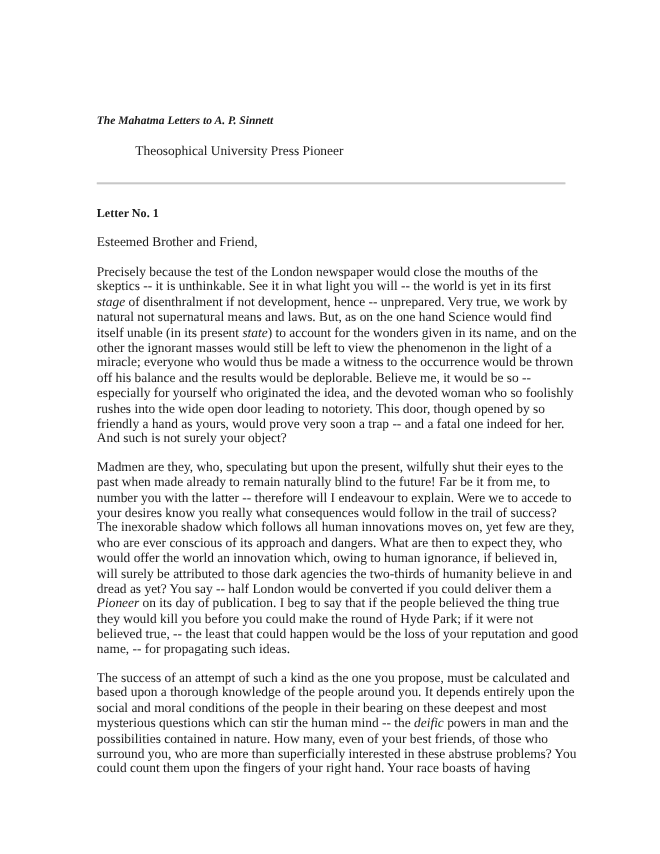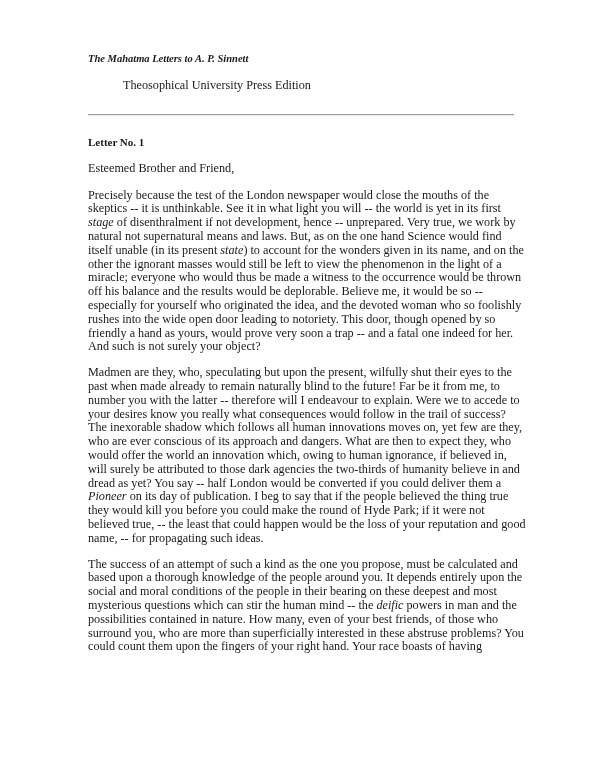--- a/index.html
+++ b/index.html
@@ -5,21 +5,21 @@
   html, body { margin: 0; padding: 0; }
   body {
     width: 600px;
     height: 776px;
     background: #ffffff;
     color: #1a1a1a;
     font-family: "Liberation Serif", "DejaVu Serif", serif;
     overflow: hidden;
   }
   .page {
-    padding: 52px 60px 0 88px;
+    padding: 104px 60px 0 88px;
   }
   .book-title {
     font-size: 10.5px;
     font-weight: bold;
     font-style: italic;
     line-height: 14px;
     margin: 0;
   }
   .edition {
     font-size: 12.2px;
@@ -57,21 +57,21 @@
   }
   .letter-body p.body-para:first-child {
     margin-top: 13px;
   }
 </style>
 </head>
 <body style="background: rgb(255, 255, 255); color: rgb(26, 26, 26);">
 
 <div class="page">
   <p class="book-title">The Mahatma Letters to A. P. Sinnett</p>
-  <p class="edition">Theosophical University Press Edition</p>
+  <p class="edition">Theosophical University Press Pioneer</p>
   <hr class="divider" style="border-top-color: rgb(156, 156, 156);">
   <p class="letter-heading">Letter No. 1</p>
   <p class="salutation">Esteemed Brother and Friend,</p>
   <div class="letter-body">
       <p class="body-para">Precisely because the test of the London newspaper would close the mouths of the<br>skeptics -- it is unthinkable. See it in what light you will -- the world is yet in its first<br><i>stage</i> of disenthralment if not development, hence -- unprepared. Very true, we work by<br>natural not supernatural means and laws. But, as on the one hand Science would find<br>itself unable (in its present <i>state</i>) to account for the wonders given in its name, and on the<br>other the ignorant masses would still be left to view the phenomenon in the light of a<br>miracle; everyone who would thus be made a witness to the occurrence would be thrown<br>off his balance and the results would be deplorable. Believe me, it would be so --<br>especially for yourself who originated the idea, and the devoted woman who so foolishly<br>rushes into the wide open door leading to notoriety. This door, though opened by so<br>friendly a hand as yours, would prove very soon a trap -- and a fatal one indeed for her.<br>And such is not surely your object?</p>
       <p class="body-para">Madmen are they, who, speculating but upon the present, wilfully shut their eyes to the<br>past when made already to remain naturally blind to the future! Far be it from me, to<br>number you with the latter -- therefore will I endeavour to explain. Were we to accede to<br>your desires know you really what consequences would follow in the trail of success?<br>The inexorable shadow which follows all human innovations moves on, yet few are they,<br>who are ever conscious of its approach and dangers. What are then to expect they, who<br>would offer the world an innovation which, owing to human ignorance, if believed in,<br>will surely be attributed to those dark agencies the two-thirds of humanity believe in and<br>dread as yet? You say -- half London would be converted if you could deliver them a<br><i>Pioneer</i> on its day of publication. I beg to say that if the people believed the thing true<br>they would kill you before you could make the round of Hyde Park; if it were not<br>believed true, -- the least that could happen would be the loss of your reputation and good<br>name, -- for propagating such ideas.</p>
       <p class="body-para">The success of an attempt of such a kind as the one you propose, must be calculated and<br>based upon a thorough knowledge of the people around you. It depends entirely upon the<br>social and moral conditions of the people in their bearing on these deepest and most<br>mysterious questions which can stir the human mind -- the <i>deific</i> powers in man and the<br>possibilities contained in nature. How many, even of your best friends, of those who<br>surround you, who are more than superficially interested in these abstruse problems? You<br>could count them upon the fingers of your right hand. Your race boasts of having</p>
     </div>
 </div>
 

